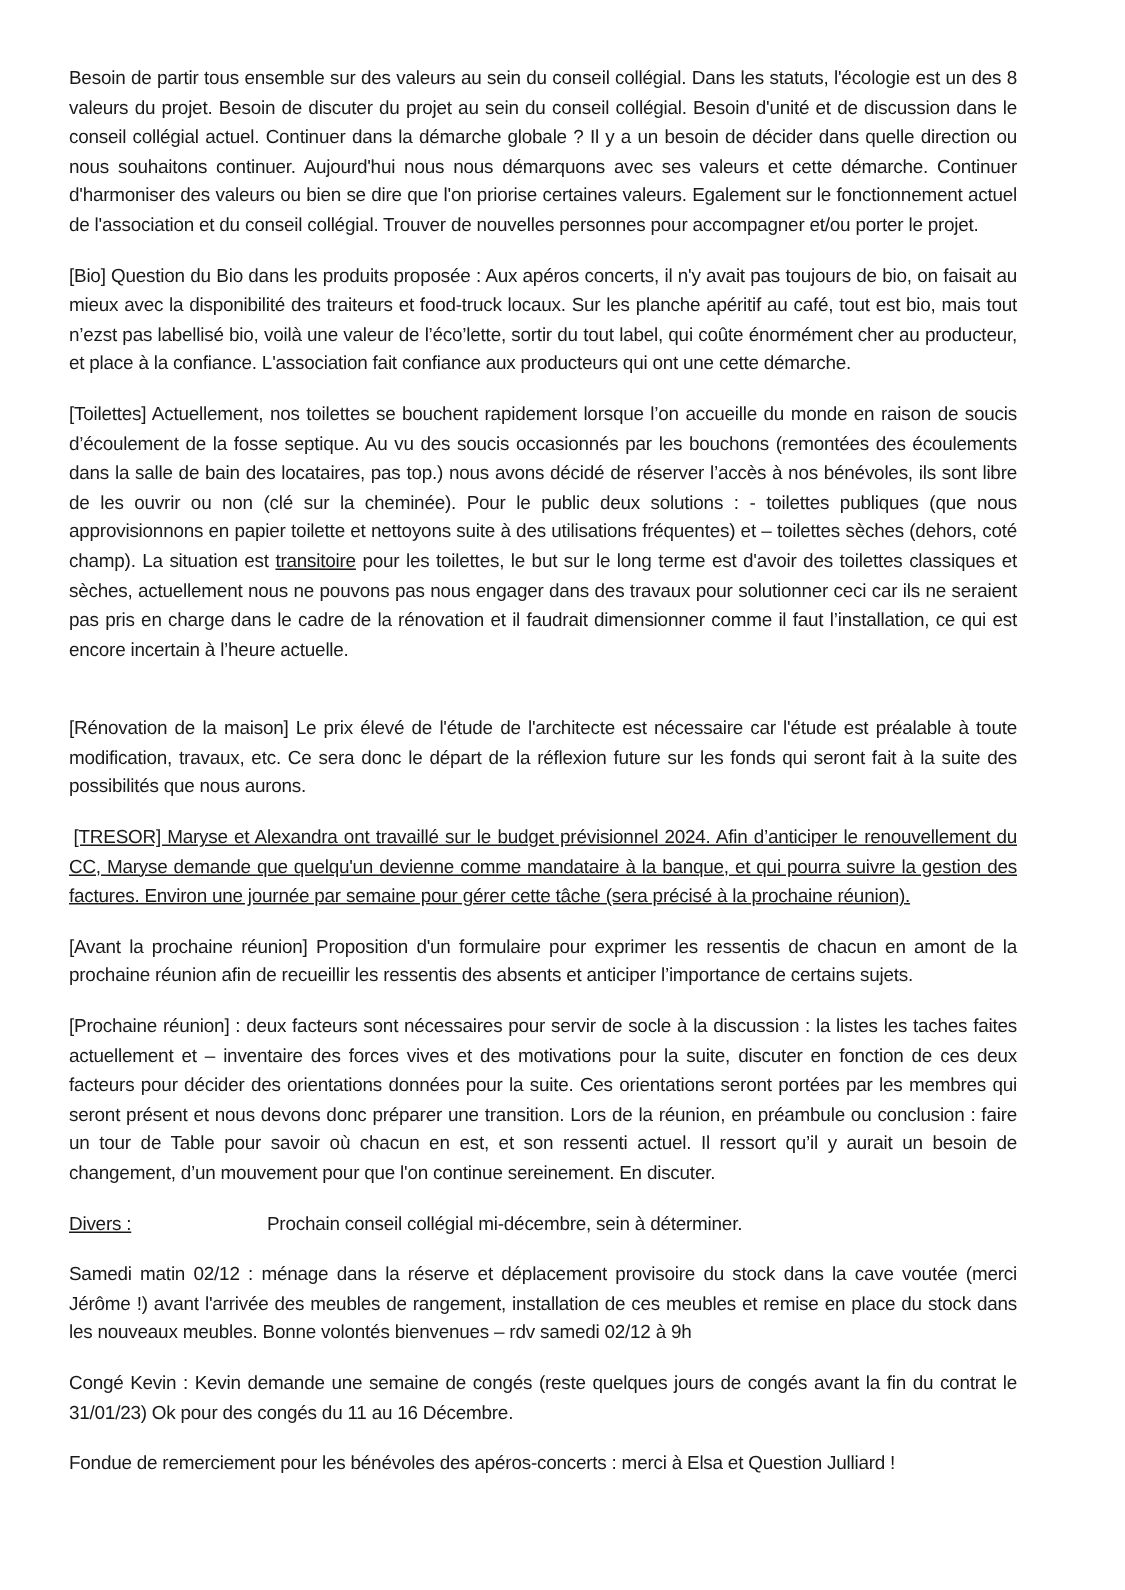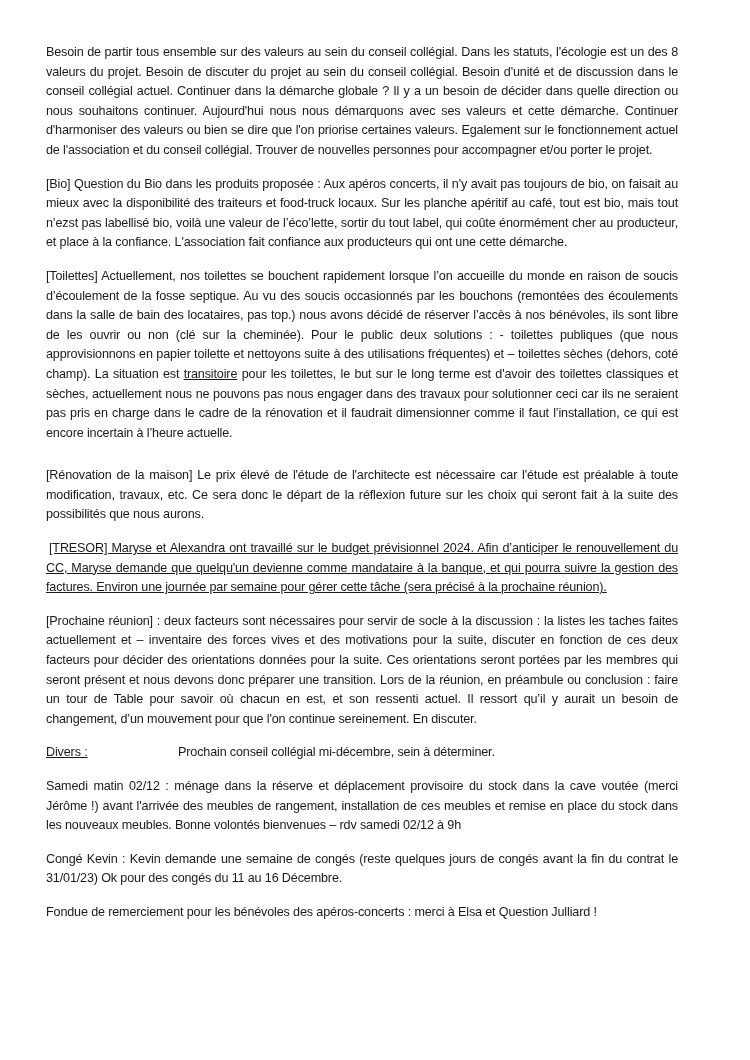--- a/index.html
+++ b/index.html
@@ -14,46 +14,47 @@
   }
   .para {
     margin: 0 0 14px 0;
     font-family: "Liberation Sans", sans-serif;
     font-size: 12.6px;
     line-height: 19.6px;
     color: #1a1a1a;
     text-align: justify;
     letter-spacing: -0.15px;
   }
-  .para.extra-gap { margin-bottom: 23px; }
+  .para.extra-gap { margin-bottom: 33px; }
   .para.indent-space { text-indent: 3px; text-decoration: underline; }
   .underline { text-decoration: underline; }
   .divers-row { display: flex; }
   .divers-label {
     width: 132px;
     text-decoration: underline;
     flex: none;
   }
 </style>
 </head>
 <body>
 
 <div class="page">
 
   <p class="para">Besoin de partir tous ensemble sur des valeurs au sein du conseil collégial. Dans les statuts, l'écologie est un des 8 valeurs du projet. Besoin de discuter du projet au sein du conseil collégial. Besoin d'unité et de discussion dans le conseil collégial actuel. Continuer dans la démarche globale ? Il y a un besoin de décider dans quelle direction ou nous souhaitons continuer. Aujourd'hui nous nous démarquons avec ses valeurs et cette démarche. Continuer d'harmoniser des valeurs ou bien se dire que l'on priorise certaines valeurs. Egalement sur le fonctionnement actuel de l'association et du conseil collégial. Trouver de nouvelles personnes pour accompagner et/ou porter le projet.</p>
 
   <p class="para">[Bio] Question du Bio dans les produits proposée : Aux apéros concerts, il n'y avait pas toujours de bio, on faisait au mieux avec la disponibilité des traiteurs et food-truck locaux. Sur les planche apéritif au café, tout est bio, mais tout n’ezst pas labellisé bio, voilà une valeur de l’éco’lette, sortir du tout label, qui coûte énormément cher au producteur, et place à la confiance. L'association fait confiance aux producteurs qui ont une cette démarche.</p>
 
   <p class="para extra-gap"><span>[Toilettes] Actuellement, nos toilettes se bouchent rapidement lorsque l’on accueille du monde en raison de soucis d’écoulement de la fosse septique. Au vu des soucis occasionnés par les bouchons (remontées des écoulements dans la salle de bain des locataires, pas top.) nous avons décidé de réserver l’accès à nos bénévoles, ils sont libre de les ouvrir ou non (clé sur la cheminée). Pour le public deux solutions : - toilettes publiques (que nous approvisionnons en papier toilette et nettoyons suite à des utilisations fréquentes)  et – toilettes sèches (dehors, coté champ). La situation est </span><span class="underline">transitoire</span><span> pour les toilettes, le but sur le long terme est d'avoir des toilettes classiques et sèches, actuellement nous ne pouvons pas nous engager dans des travaux pour solutionner ceci car ils ne seraient pas pris en charge dans le cadre de la rénovation et il faudrait dimensionner comme il faut l’installation, ce qui est encore incertain à l’heure actuelle.</span></p>
 
-  <p class="para">[Rénovation de la maison] Le prix élevé de l'étude de l'architecte est nécessaire car l'étude est préalable à toute modification, travaux, etc. Ce sera donc le départ de la réflexion future sur les choix qui seront fait à la suite des possibilités que nous aurons.</p>
+  <p class="para">[Rénovation de la maison] Le prix élevé de l'étude de l'architecte est nécessaire car l'étude est préalable à toute modification, travaux, etc. Ce sera donc le départ de la réflexion future sur les fonds qui seront fait à la suite des possibilités que nous aurons.</p>
 
   <p class="para indent-space">[TRESOR] Maryse et Alexandra ont travaillé sur le budget prévisionnel 2024. Afin d’anticiper le renouvellement du CC, Maryse demande que quelqu'un devienne comme mandataire à la banque, et qui pourra suivre la gestion des factures. Environ une journée par semaine pour gérer cette tâche (sera précisé à la prochaine réunion).</p>
 
 
+  <p class="para">[Avant la prochaine réunion] Proposition d'un formulaire pour exprimer les ressentis de chacun en amont de la prochaine réunion afin de recueillir les ressentis des absents et anticiper l’importance de certains sujets.</p>
 
   <p class="para">[Prochaine réunion] : deux facteurs sont nécessaires pour servir de socle à la discussion : la listes les taches faites actuellement et – inventaire des forces vives et des motivations pour la suite, discuter en fonction de ces deux facteurs pour décider des orientations données pour la suite. Ces orientations seront portées par les membres qui seront présent et nous devons donc préparer une transition. Lors de la réunion, en préambule ou conclusion : faire un tour de Table pour savoir où chacun en est, et son ressenti actuel. Il ressort qu’il y aurait un besoin de changement, d’un mouvement pour que l'on continue sereinement. En discuter.</p>
 
   <div class="para divers-row">
     <span class="divers-label">Divers :</span>
     <span>Prochain conseil collégial mi-décembre, sein à déterminer.</span>
   </div>
 
   <p class="para">Samedi matin 02/12 : ménage dans la réserve et déplacement provisoire du stock dans la cave voutée (merci Jérôme !) avant l'arrivée des meubles de rangement, installation de ces meubles et remise en place du stock dans les nouveaux meubles. Bonne volontés bienvenues – rdv samedi 02/12 à 9h</p>
 

